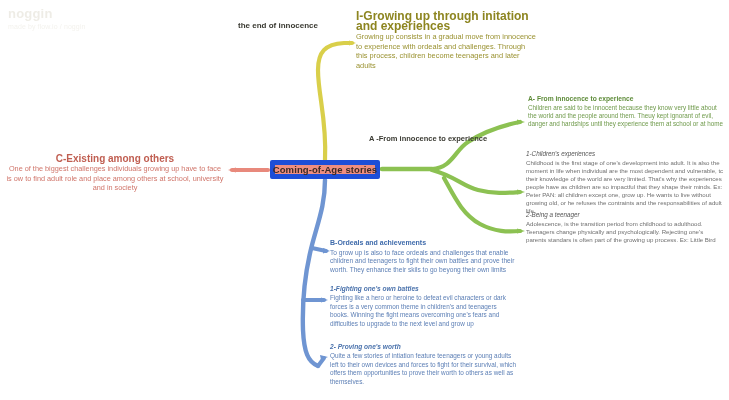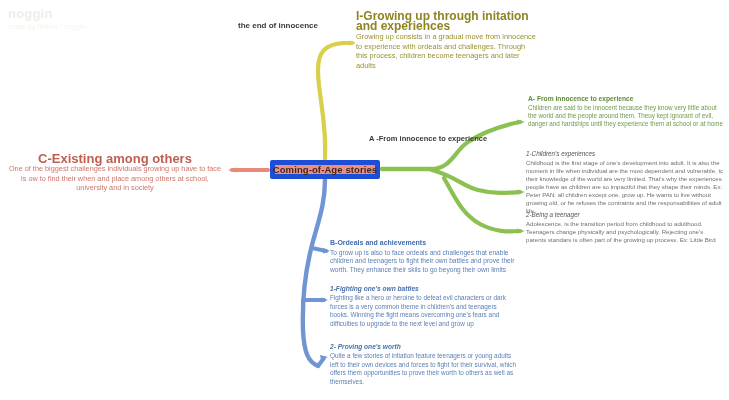--- a/index.html
+++ b/index.html
@@ -59,21 +59,21 @@
     color:#9a9231;font-size:7.4px;line-height:9.6px;
   }
   .n-yellow-main .head{font-size:12px;color:#8d8520;margin-bottom:1px;}
 
   
   .n-red{
     left:6px;top:154px;width:218px;
     text-align:center;
     color:#d0756a;font-size:7.3px;line-height:9.4px;
   }
-  .n-red .head{font-size:13px;color:#c05e51;margin-bottom:1px;}
+  .n-red .head{font-size:10px;color:#c05e51;margin-bottom:1px;}
 
   
   .n-green-label{
     left:369px;top:134px;
     font-size:7.5px;font-weight:700;color:#3a3a32;
     white-space:nowrap;
   }
   .n-green-a{
     left:528px;top:95px;width:196px;
     color:#6f9a4b;font-size:6.3px;line-height:8.1px;
@@ -153,21 +153,21 @@
 
   <div class="node n-yellow-label">the end of innocence</div>
 
   <div class="node n-yellow-main">
     <div class="head">I-Growing up through initation and experiences</div>
     <div class="body">Growing up consists in a gradual move from innocence to experience with ordeals and challenges. Through this process, children become teenagers and later adults</div>
   </div>
 
   <div class="node n-red">
     <div class="head">C-Existing among others</div>
-    <div class="body">One of the biggest challenges individuals growing up have to face is ow to find their when and place among others at school, university and in society</div>
+    <div class="body">One of the biggest challenges individuals growing up have to face is ow to find adult role and place among others at school, university and in society</div>
   </div>
 
   <div class="node n-green-label">A -From innocence to experience</div>
 
   <div class="node n-green-a">
     <div class="head">A- From innocence to experience</div>
     <div class="body">Children are said to be innocent because they know very little about the world and the people around them. Theuy kept ignorant of evil, danger and hardships until they experience them at school or at home</div>
   </div>
   <div class="node n-green-1">
     <div class="head">1-Children's experiences</div>

